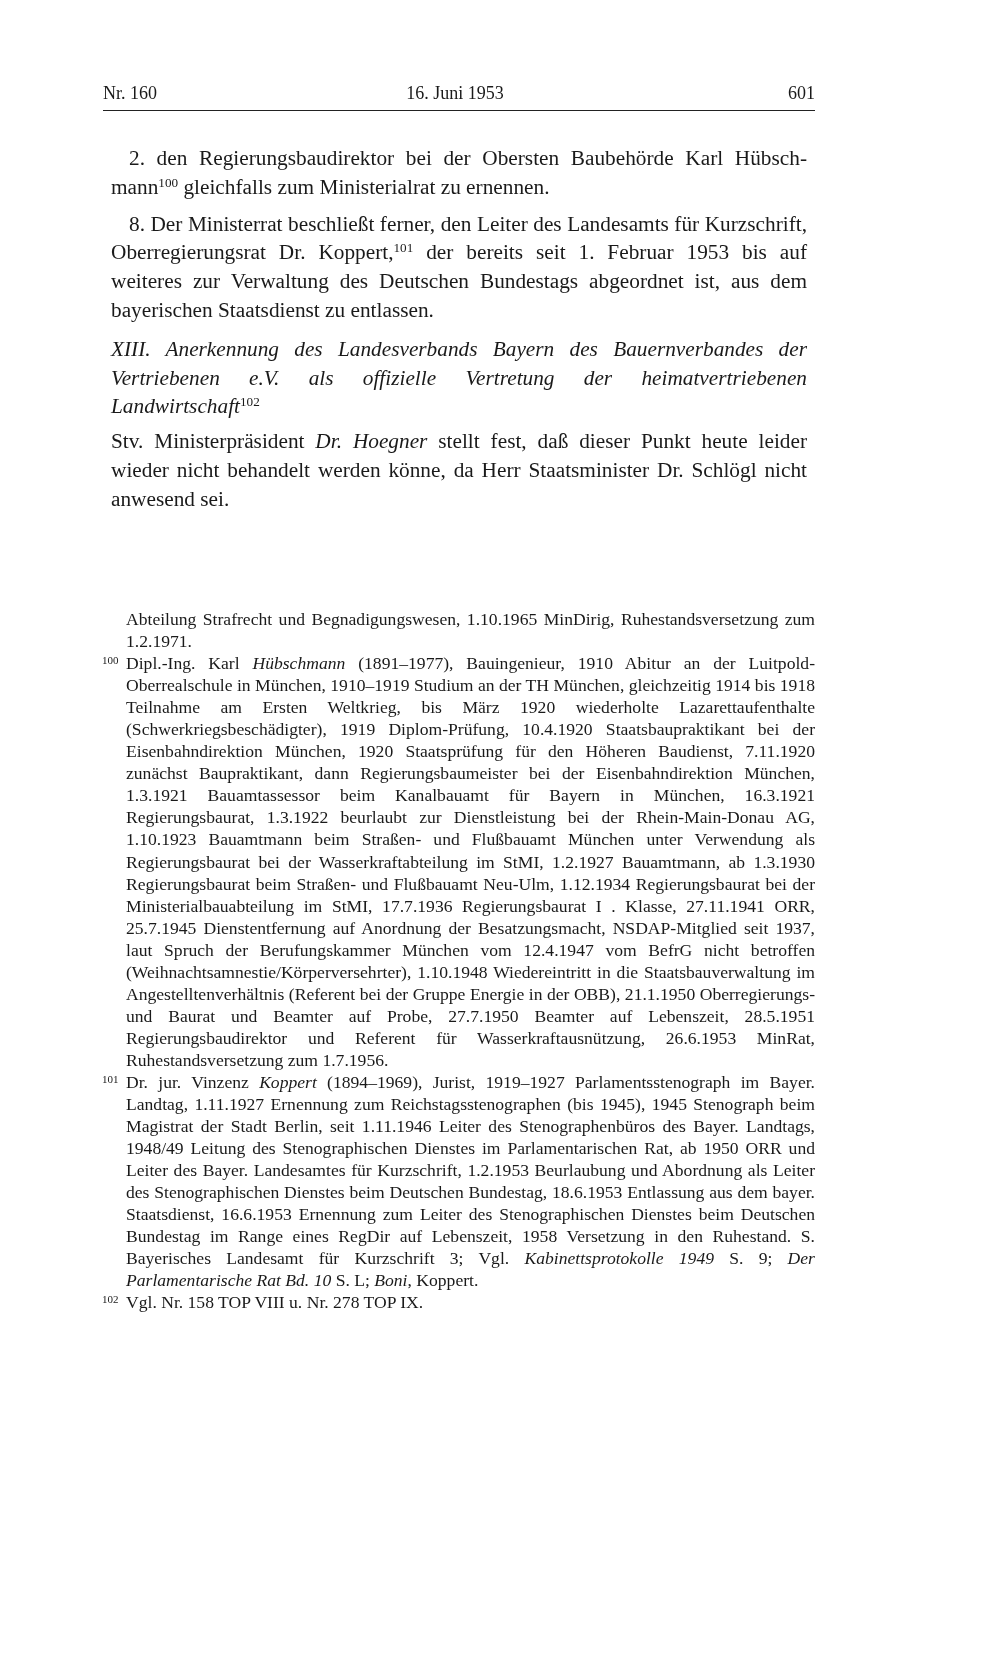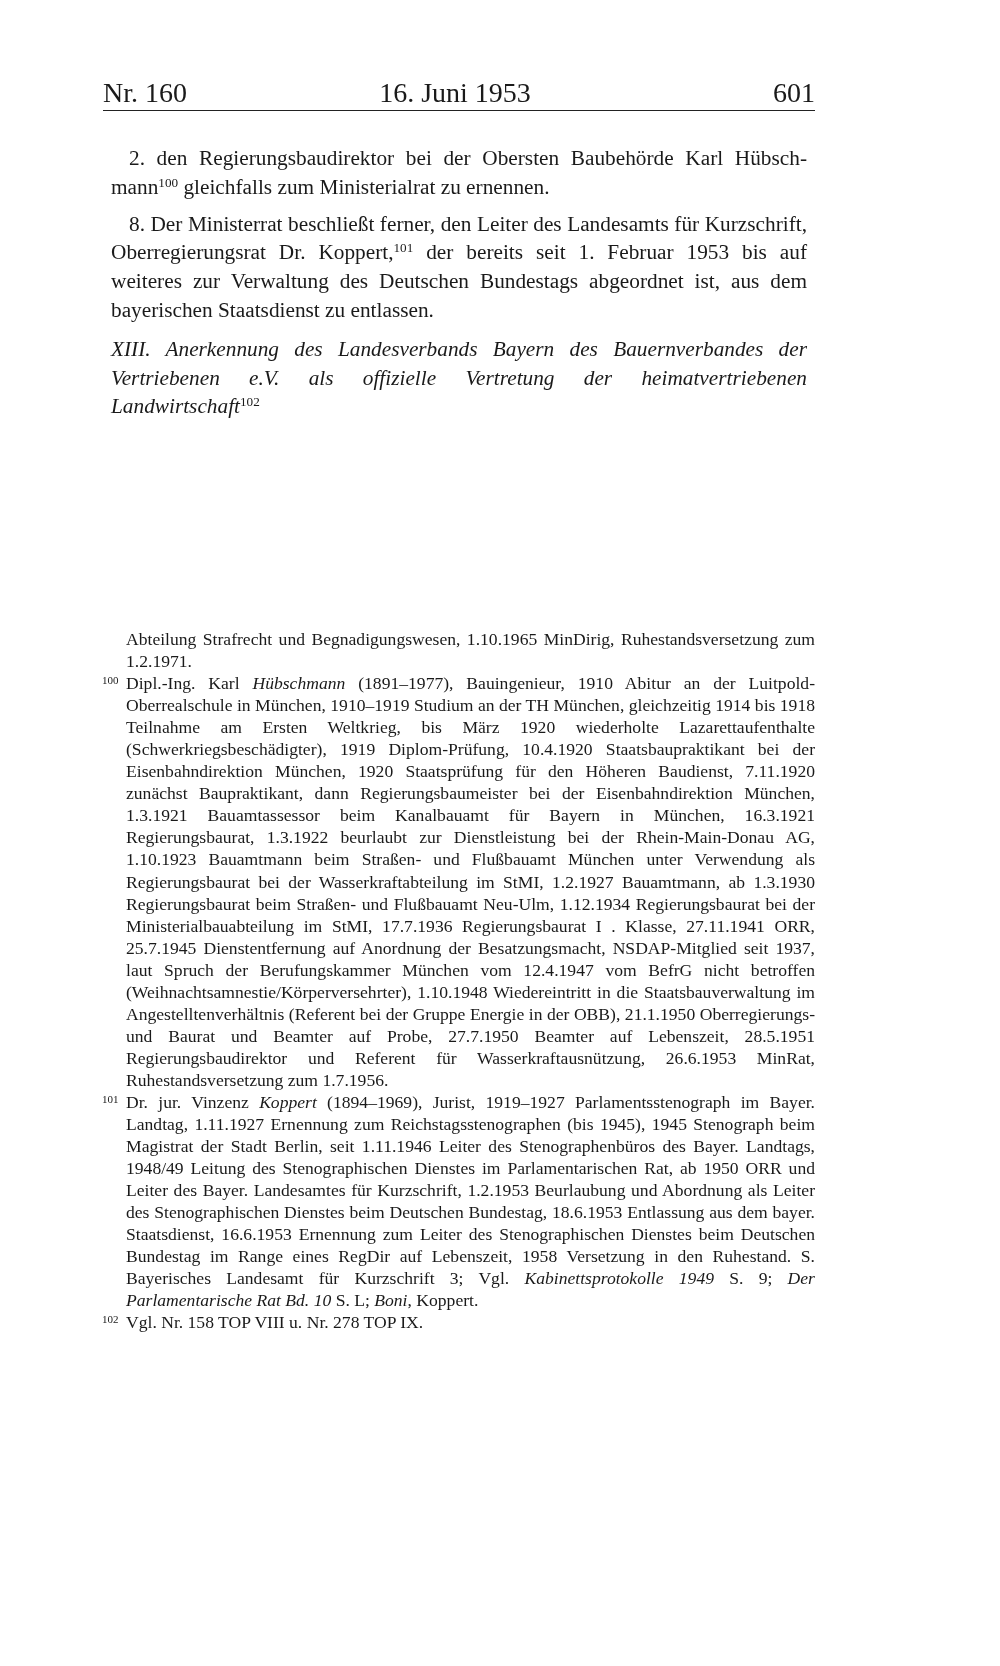--- a/index.html
+++ b/index.html
@@ -1,51 +1,52 @@
 <!DOCTYPE html>
 <html><head>
 <meta charset="utf-8">
 <style>
   html, body { margin: 0; padding: 0; background: #ffffff; }
   body { width: 1000px; height: 1666px; position: relative; overflow: hidden;
          font-family: "Liberation Serif", "DejaVu Serif", serif; color: #1a1a1a; }
   .page { position: absolute; left: 103px; top: 78px; width: 712px; }
-  .header { position: relative; height: 30px; font-size: 28px; line-height: 30px; }
+  .header { position: relative; height: 30px; font-size: 18px; line-height: 30px; }
   .header .left { position: absolute; left: 0; top: 0; }
   .header .center { position: absolute; left: 0; right: 8px; top: 0; text-align: center; }
   .header .right { position: absolute; right: 0; top: 0; }
   .rule { position: absolute; left: 0; right: 0; top: 32px; height: 0; border-top: 1.3px solid #222; }
   .main { position: absolute; left: 0; top: 58px; width: 712px; font-size: 21.3px; line-height: 28.8px; }
   .main p { margin: 8px; text-align: justify; text-indent: 18px; }
   .main p + p { margin-top: 0; }
   .main .sec { text-indent: 0; font-style: italic; margin-top: 10px; margin-bottom: 6px; }
   .main .after-sec { text-indent: 0; }
   .main .gap { margin-top: 6px; }
   sup { font-size: 62%; vertical-align: 0.55em; line-height: 0; font-style: normal; }
-  .notes { position: absolute; left: 0; top: 550px; width: 712px; font-size: 17.6px; line-height: 22.05px; }
+  .notes { position: absolute; left: 0; top: 530px; width: 712px; font-size: 17.6px; line-height: 22.05px; }
   .note { position: relative; padding-left: 23px; text-align: justify; margin: 0; }
   .note .num { position: absolute; left: -1px; top: 1px; font-size: 11px; line-height: 14px; }
   .note.cont { padding-left: 23px; }
   i { font-style: italic; }
 </style>
 </head>
 <body>
 
 <div class="page">
   <div class="header">
     <span class="left">Nr. 160</span>
     <span class="center">16. Juni 1953</span>
     <span class="right">601</span>
     <div class="rule"></div>
   </div>
 
   <div class="main">
     <p><span>2. den Regierungsbaudirektor bei der Obersten Baubehörde Karl Hübsch­mann</span><sup>100</sup><span> gleichfalls zum Ministerialrat zu ernennen.</span></p>
     <p><span>8. Der Ministerrat beschließt ferner, den Leiter des Landesamts für Kurz­schrift, Oberregierungsrat Dr. Koppert,</span><sup>101</sup><span> der bereits seit 1. Februar 1953 bis auf weiteres zur Verwaltung des Deutschen Bundestags abgeordnet ist, aus dem bayerischen Staatsdienst zu entlassen.</span></p>
     <p class="sec"><span>XIII. Anerkennung des Landesverbands Bayern des Bauernverbandes der Vertrie­benen e.V. als offizielle Vertretung der heimatvertriebenen Landwirtschaft</span><sup>102</sup></p>
+    <p class="after-sec"><span>Stv. Ministerpräsident </span><i>Dr. Hoegner</i><span> stellt fest, daß dieser Punkt heute leider wieder nicht behandelt werden könne, da Herr Staatsminister Dr. Schlögl nicht anwesend sei.</span></p>
   </div>
 
   <div class="notes">
     <p class="note cont">Abteilung Strafrecht und Begnadigungswesen, 1.10.1965 MinDirig, Ruhestandsversetzung zum 1.2.1971.</p>
     <p class="note"><span class="num">100</span><span>Dipl.-Ing. Karl </span><i>Hübschmann</i><span> (1891–1977), Bauingenieur, 1910 Abitur an der Luit­pold-Oberrealschule in München, 1910–1919 Studium an der TH München, gleichzeitig 1914 bis 1918 Teilnahme am Ersten Weltkrieg, bis März 1920 wiederholte Lazarett­aufenthalte (Schwerkriegsbeschädigter), 1919 Diplom-Prüfung, 10.4.1920 Staatsbaupraktikant bei der Eisenbahndirektion München, 1920 Staatsprüfung für den Höheren Baudienst, 7.11.1920 zunächst Baupraktikant, dann Regierungsbaumeister bei der Eisenbahndirektion München, 1.3.1921 Bauamtassessor beim Kanalbauamt für Bayern in München, 16.3.1921 Regierungsbaurat, 1.3.1922 beurlaubt zur Dienstleistung bei der Rhein-Main-Donau AG, 1.10.1923 Bauamtmann beim Straßen- und Flußbauamt München unter Verwendung als Regierungsbaurat bei der Wasserkraftabteilung im StMI, 1.2.1927 Bauamtmann, ab 1.3.1930 Regierungsbaurat beim Straßen- und Flußbauamt Neu-Ulm, 1.12.1934 Regierungsbaurat bei der Ministerialbauabteilung im StMI, 17.7.1936 Regierungsbaurat I . Klasse, 27.11.1941 ORR, 25.7.1945 Dienstentfernung auf Anordnung der Besatzungsmacht, NSDAP-Mitglied seit 1937, laut Spruch der Berufungskammer München vom 12.4.1947 vom BefrG nicht betroffen (Weihnachtsamnestie/Körperversehrter), 1.10.1948 Wiedereintritt in die Staatsbauverwaltung im Angestelltenverhältnis (Referent bei der Gruppe Energie in der OBB), 21.1.1950 Oberregierungs- und Baurat und Beamter auf Probe, 27.7.1950 Beamter auf Lebenszeit, 28.5.1951 Regierungsbaudirektor und Referent für Wasserkraftausnützung, 26.6.1953 MinRat, Ruhestandsversetzung zum 1.7.1956.</span></p>
     <p class="note"><span class="num">101</span><span>Dr. jur. Vinzenz </span><i>Koppert</i><span> (1894–1969), Jurist, 1919–1927 Parlamentsstenograph im Bayer. Landtag, 1.11.1927 Ernennung zum Reichstagsstenographen (bis 1945), 1945 Stenograph beim Magistrat der Stadt Berlin, seit 1.11.1946 Leiter des Stenographenbüros des Bayer. Landtags, 1948/49 Leitung des Stenographischen Dienstes im Parlamentarischen Rat, ab 1950 ORR und Leiter des Bayer. Landesamtes für Kurzschrift, 1.2.1953 Beurlaubung und Abordnung als Leiter des Stenographischen Dienstes beim Deutschen Bundestag, 18.6.1953 Entlassung aus dem bayer. Staatsdienst, 16.6.1953 Ernennung zum Leiter des Stenographischen Dienstes beim Deutschen Bundestag im Range eines RegDir auf Lebenszeit, 1958 Versetzung in den Ruhestand. S. Bayerisches Landesamt für Kurzschrift 3; Vgl. </span><i>Kabinettsprotokolle 1949</i><span> S. 9; </span><i>Der Parlamentarische Rat Bd. 10</i><span> S. L; </span><i>Boni</i><span>, Koppert.</span></p>
     <p class="note"><span class="num">102</span><span>Vgl. Nr. 158 TOP VIII u. Nr. 278 TOP IX.</span></p>
   </div>
 </div>
 

